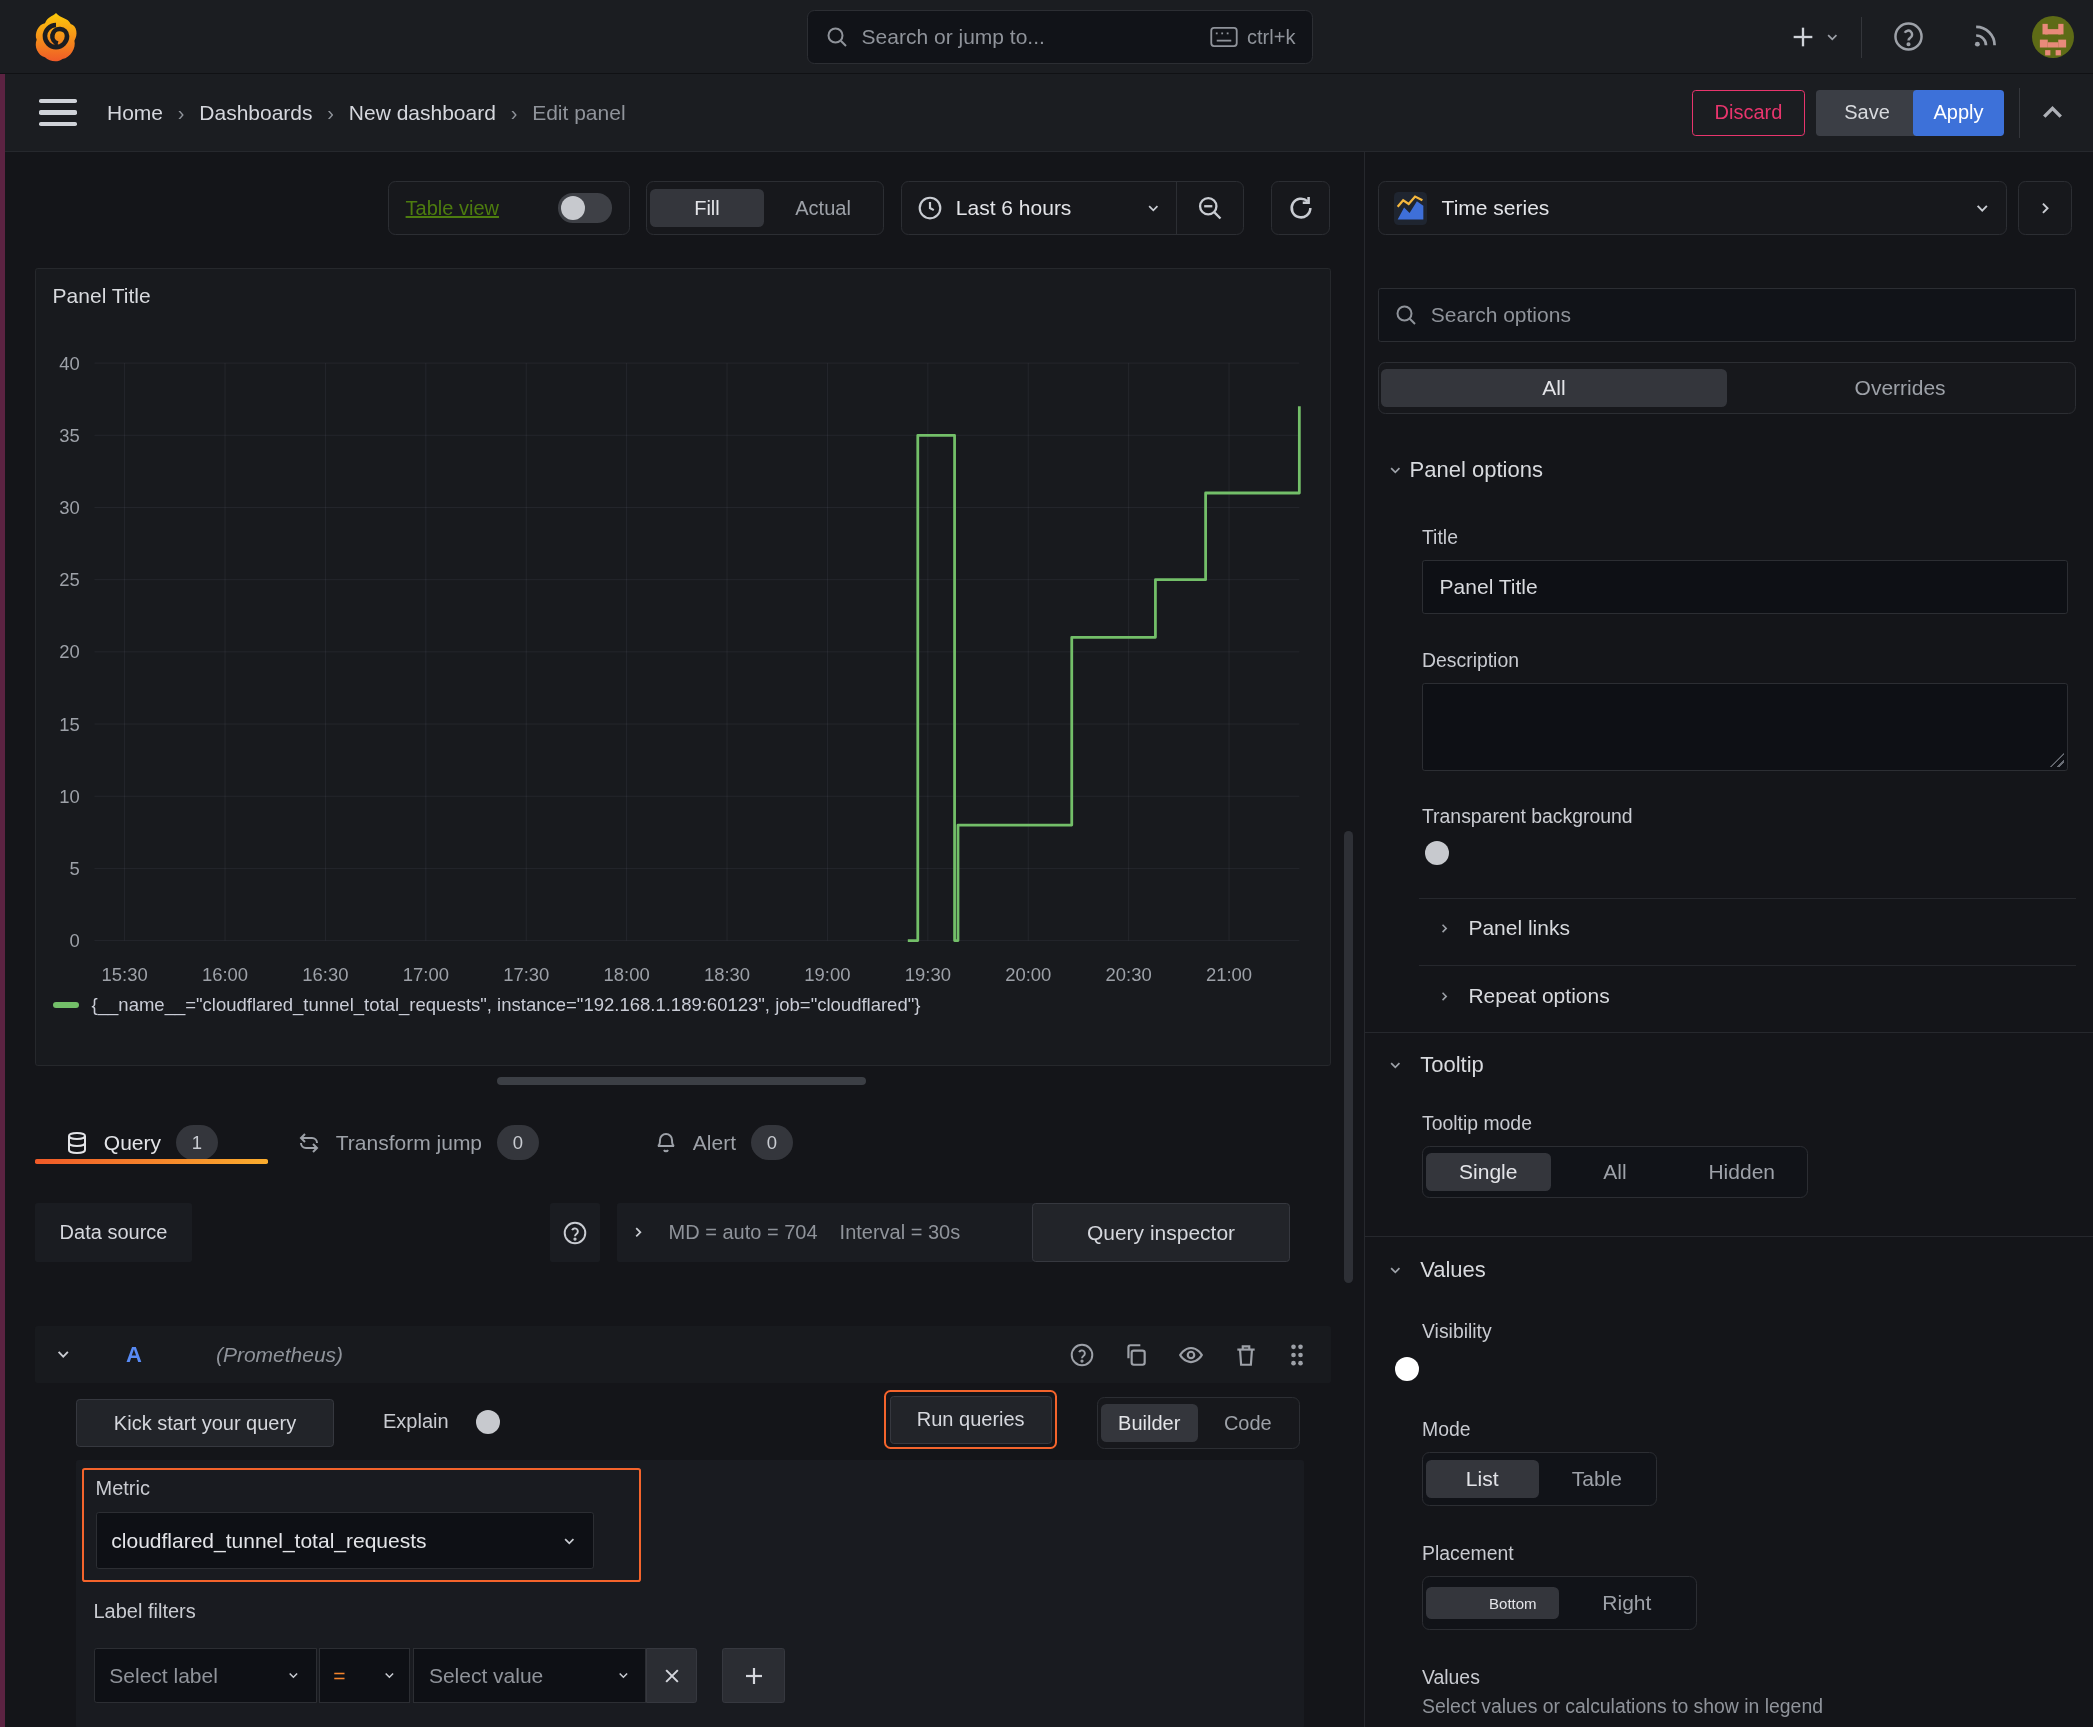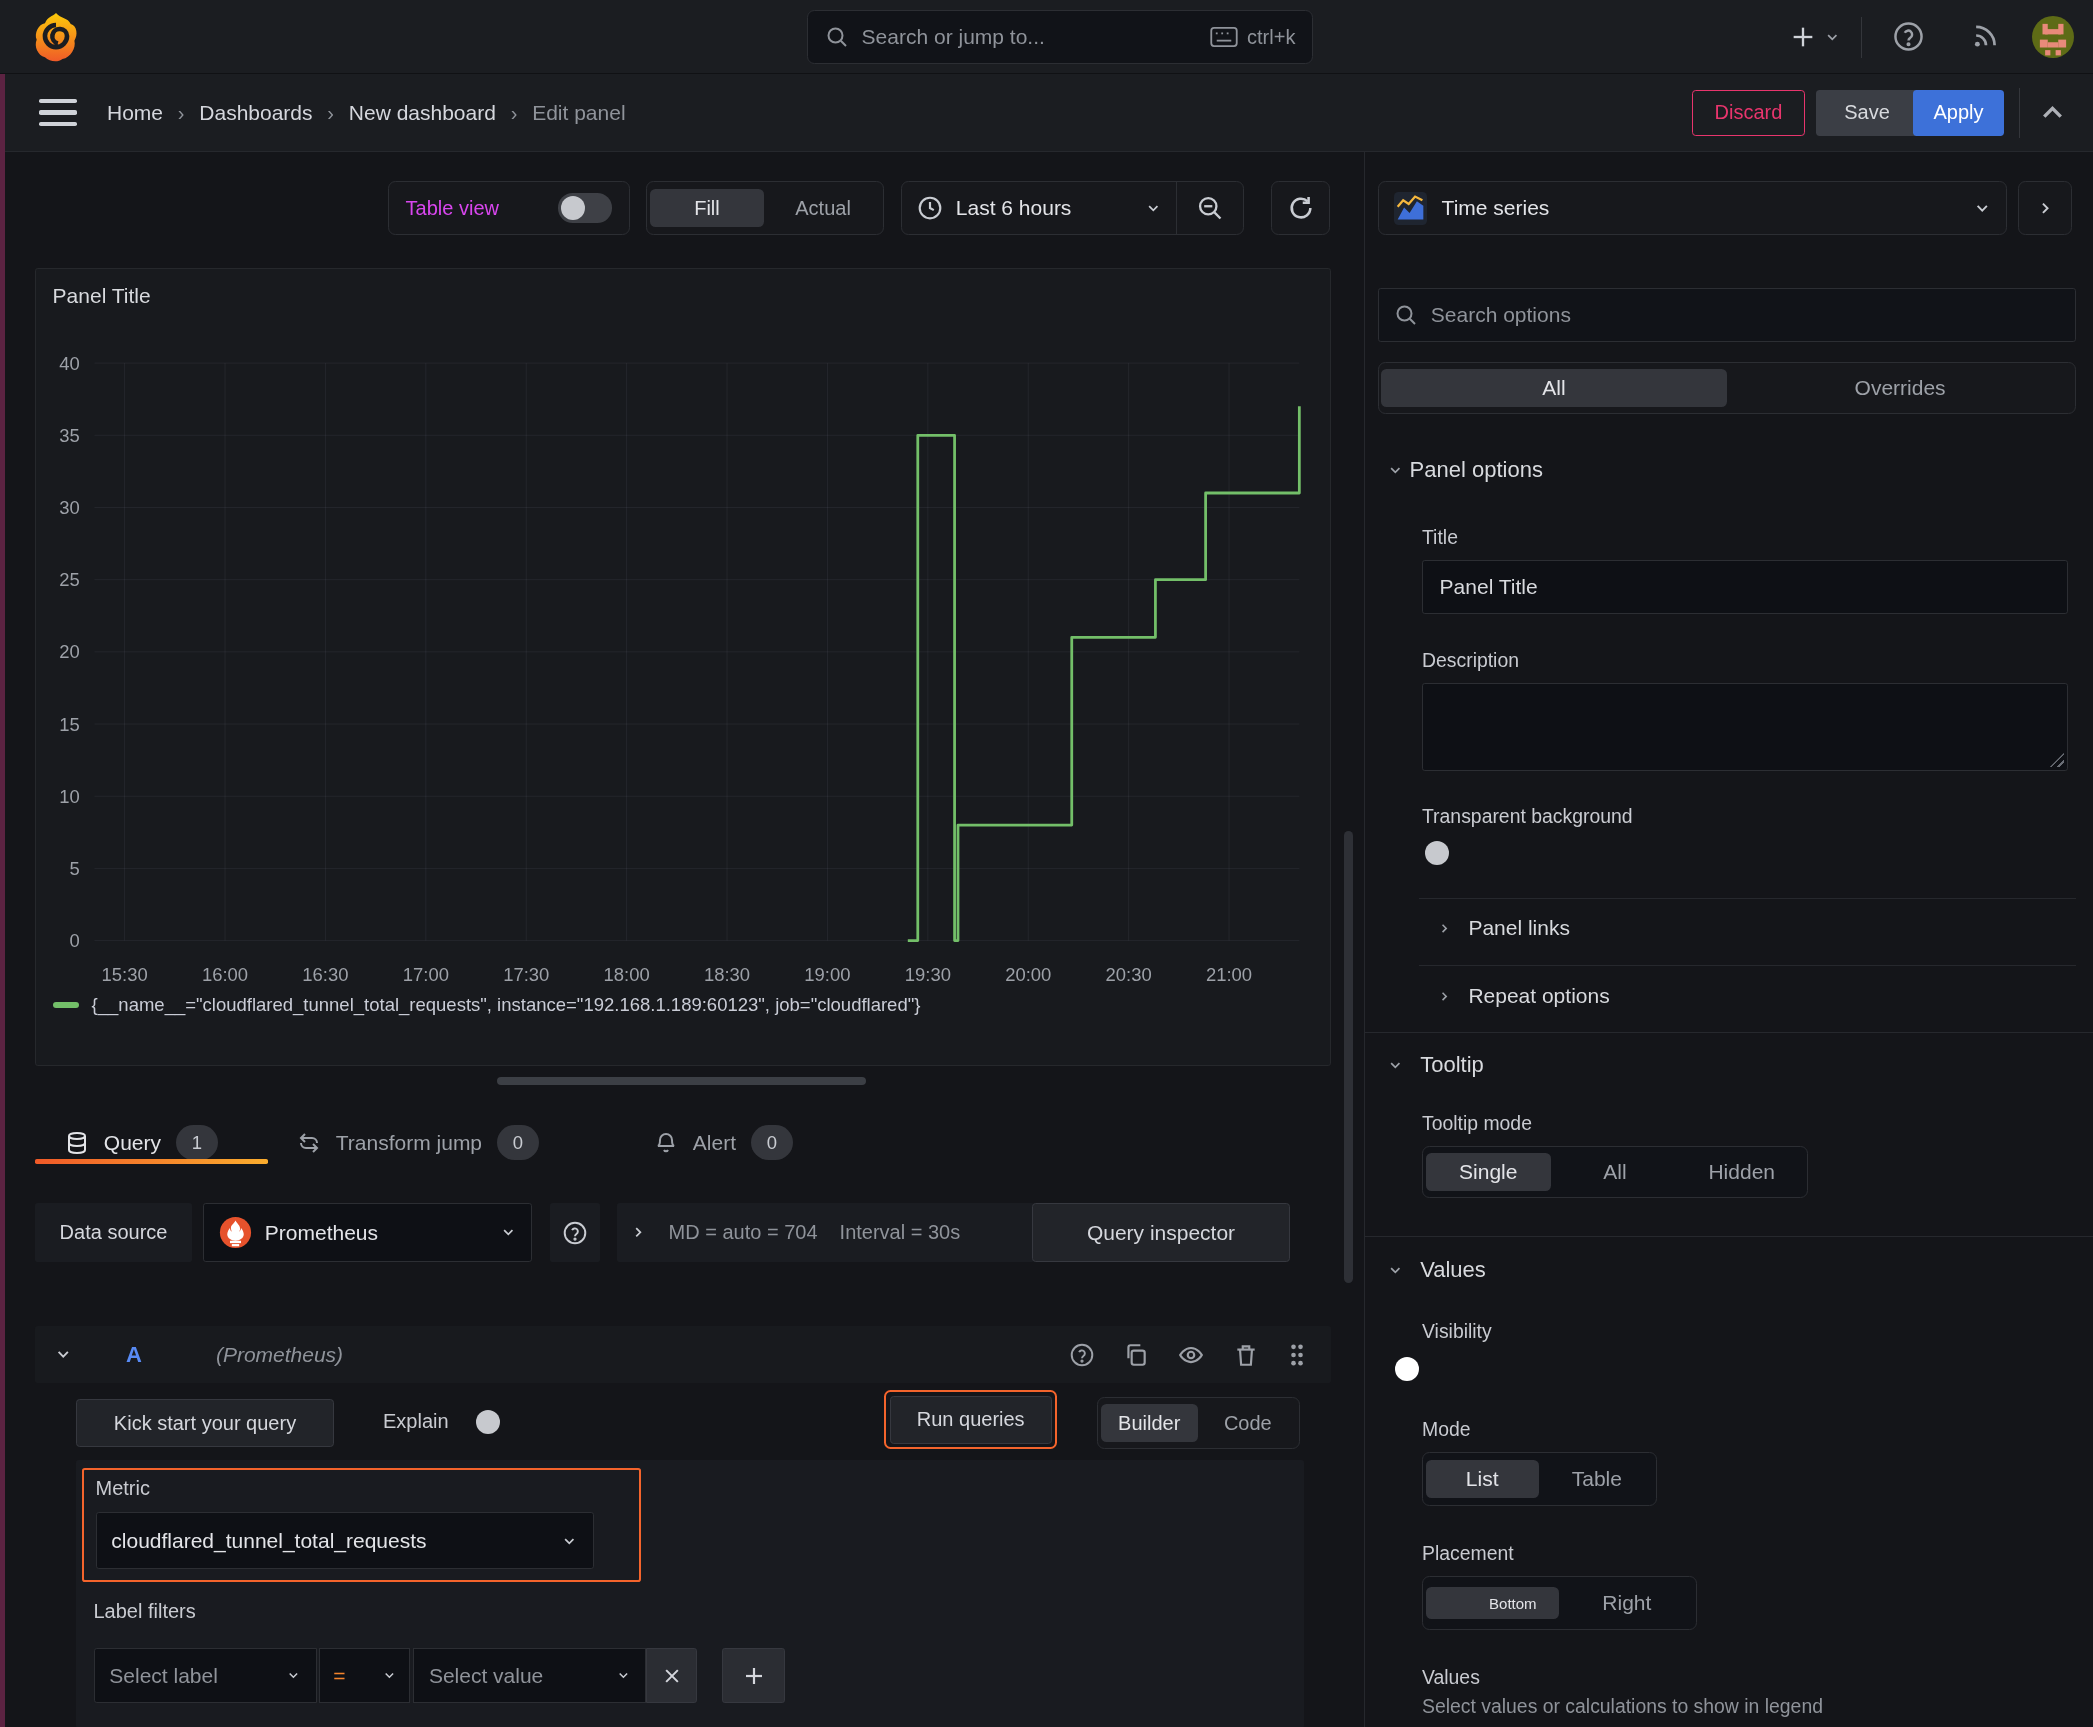--- a/index.html
+++ b/index.html
@@ -206,21 +206,21 @@
       <svg width="33" height="33" viewBox="0 0 24 24" fill="none" stroke="#aeb1b7" stroke-width="2.5">
           <polyline points="6 15 12 9 18 15"></polyline>
         </svg>
     </div>
   </div>
 
   <div class="abs left-strip"></div>
 
   
   <div class="abs group" style="left:388px; top:181px; width:242px; height:54px; padding:0 16.6px; justify-content:space-between;">
-    <span style="font-size:20px; color:#d946ef;">Table view</span>
+    <span style="font-size:20px; color:#4d7c0f;text-decoration:underline;">Table view</span>
     <span class="toggle">
         <span class="knob"></span>
       </span>
   </div>
 
   <div class="abs group seg-wrap" style="left:646px; top:181px; width:238px; height:54px;">
     <span class="seg-item sel" style="flex:1; text-align:center;">Fill</span>
     <span class="seg-item" style="flex:1; text-align:center;">Actual</span>
   </div>
 
@@ -349,36 +349,20 @@
         </svg>
     </span>
     <span class="lbl">Alert</span>
     <span class="badge">0</span>
   </div>
 
   
   <div class="abs chip" style="left:35px; top:1203px; width:157px; height:59px; justify-content:center;">
     <span style="font-size:20px; color:#d5d7dd;">Data source</span>
   </div>
-  <div class="abs input-like" style="left:203px; top:1203px; width:329px; height:59px; padding:0 14.8px; gap:13px; cursor:pointer;">
-    <span class="icon">
-      <svg width="33" height="33" viewBox="0 0 36 36">
-          <circle cx="18" cy="18" r="17" fill="#e6522c"></circle>
-        <path fill="#fff" d="M18 5c2 4 5 5 5 9 0 2-1 3-1 3s2-1 2-4c2 2 3 5 3 7 0 4-4 7-9 7s-9-3-9-7c0-3 2-6 3-7 0 2 1 4 2 4 0 0-1-2-1-4 0-3 3-4 5-8z"></path>
-        <rect x="12" y="27" width="12" height="2.6" fill="#fff"></rect>
-          <rect x="14" y="30.6" width="8" height="2.4" fill="#fff"></rect>
-        </svg>
-    </span>
-    <span style="font-size:21px; color:#e3e4e8; flex:1;">Prometheus</span>
-    <span class="icon">
-      <svg width="16.6" height="16.6" viewBox="0 0 24 24" fill="none" stroke="#c9ccd2" stroke-width="2.5">
-          <polyline points="6 9 12 15 18 9"></polyline>
-        </svg>
-    </span>
-  </div>
   <div class="abs chip" style="left:550px; top:1203px; width:50px; height:59px; justify-content:center; cursor:pointer;">
     <span class="icon">
       <svg width="26" height="26" viewBox="0 0 24 24" fill="none" stroke="#c9ccd2" stroke-width="1.8">
           <circle cx="12" cy="12" r="9.5"></circle>
           <path d="M9.3 9.3a2.8 2.8 0 1 1 4 3.6c-.9.7-1.3 1.1-1.3 2"></path>
           <circle cx="12" cy="17.6" r="0.6" fill="#c9ccd2"></circle>
         </svg>
     </span>
   </div>
   <div class="abs chip" style="left:617px; top:1203px; width:417px; height:59px; padding:0 13px; gap:22px;">

